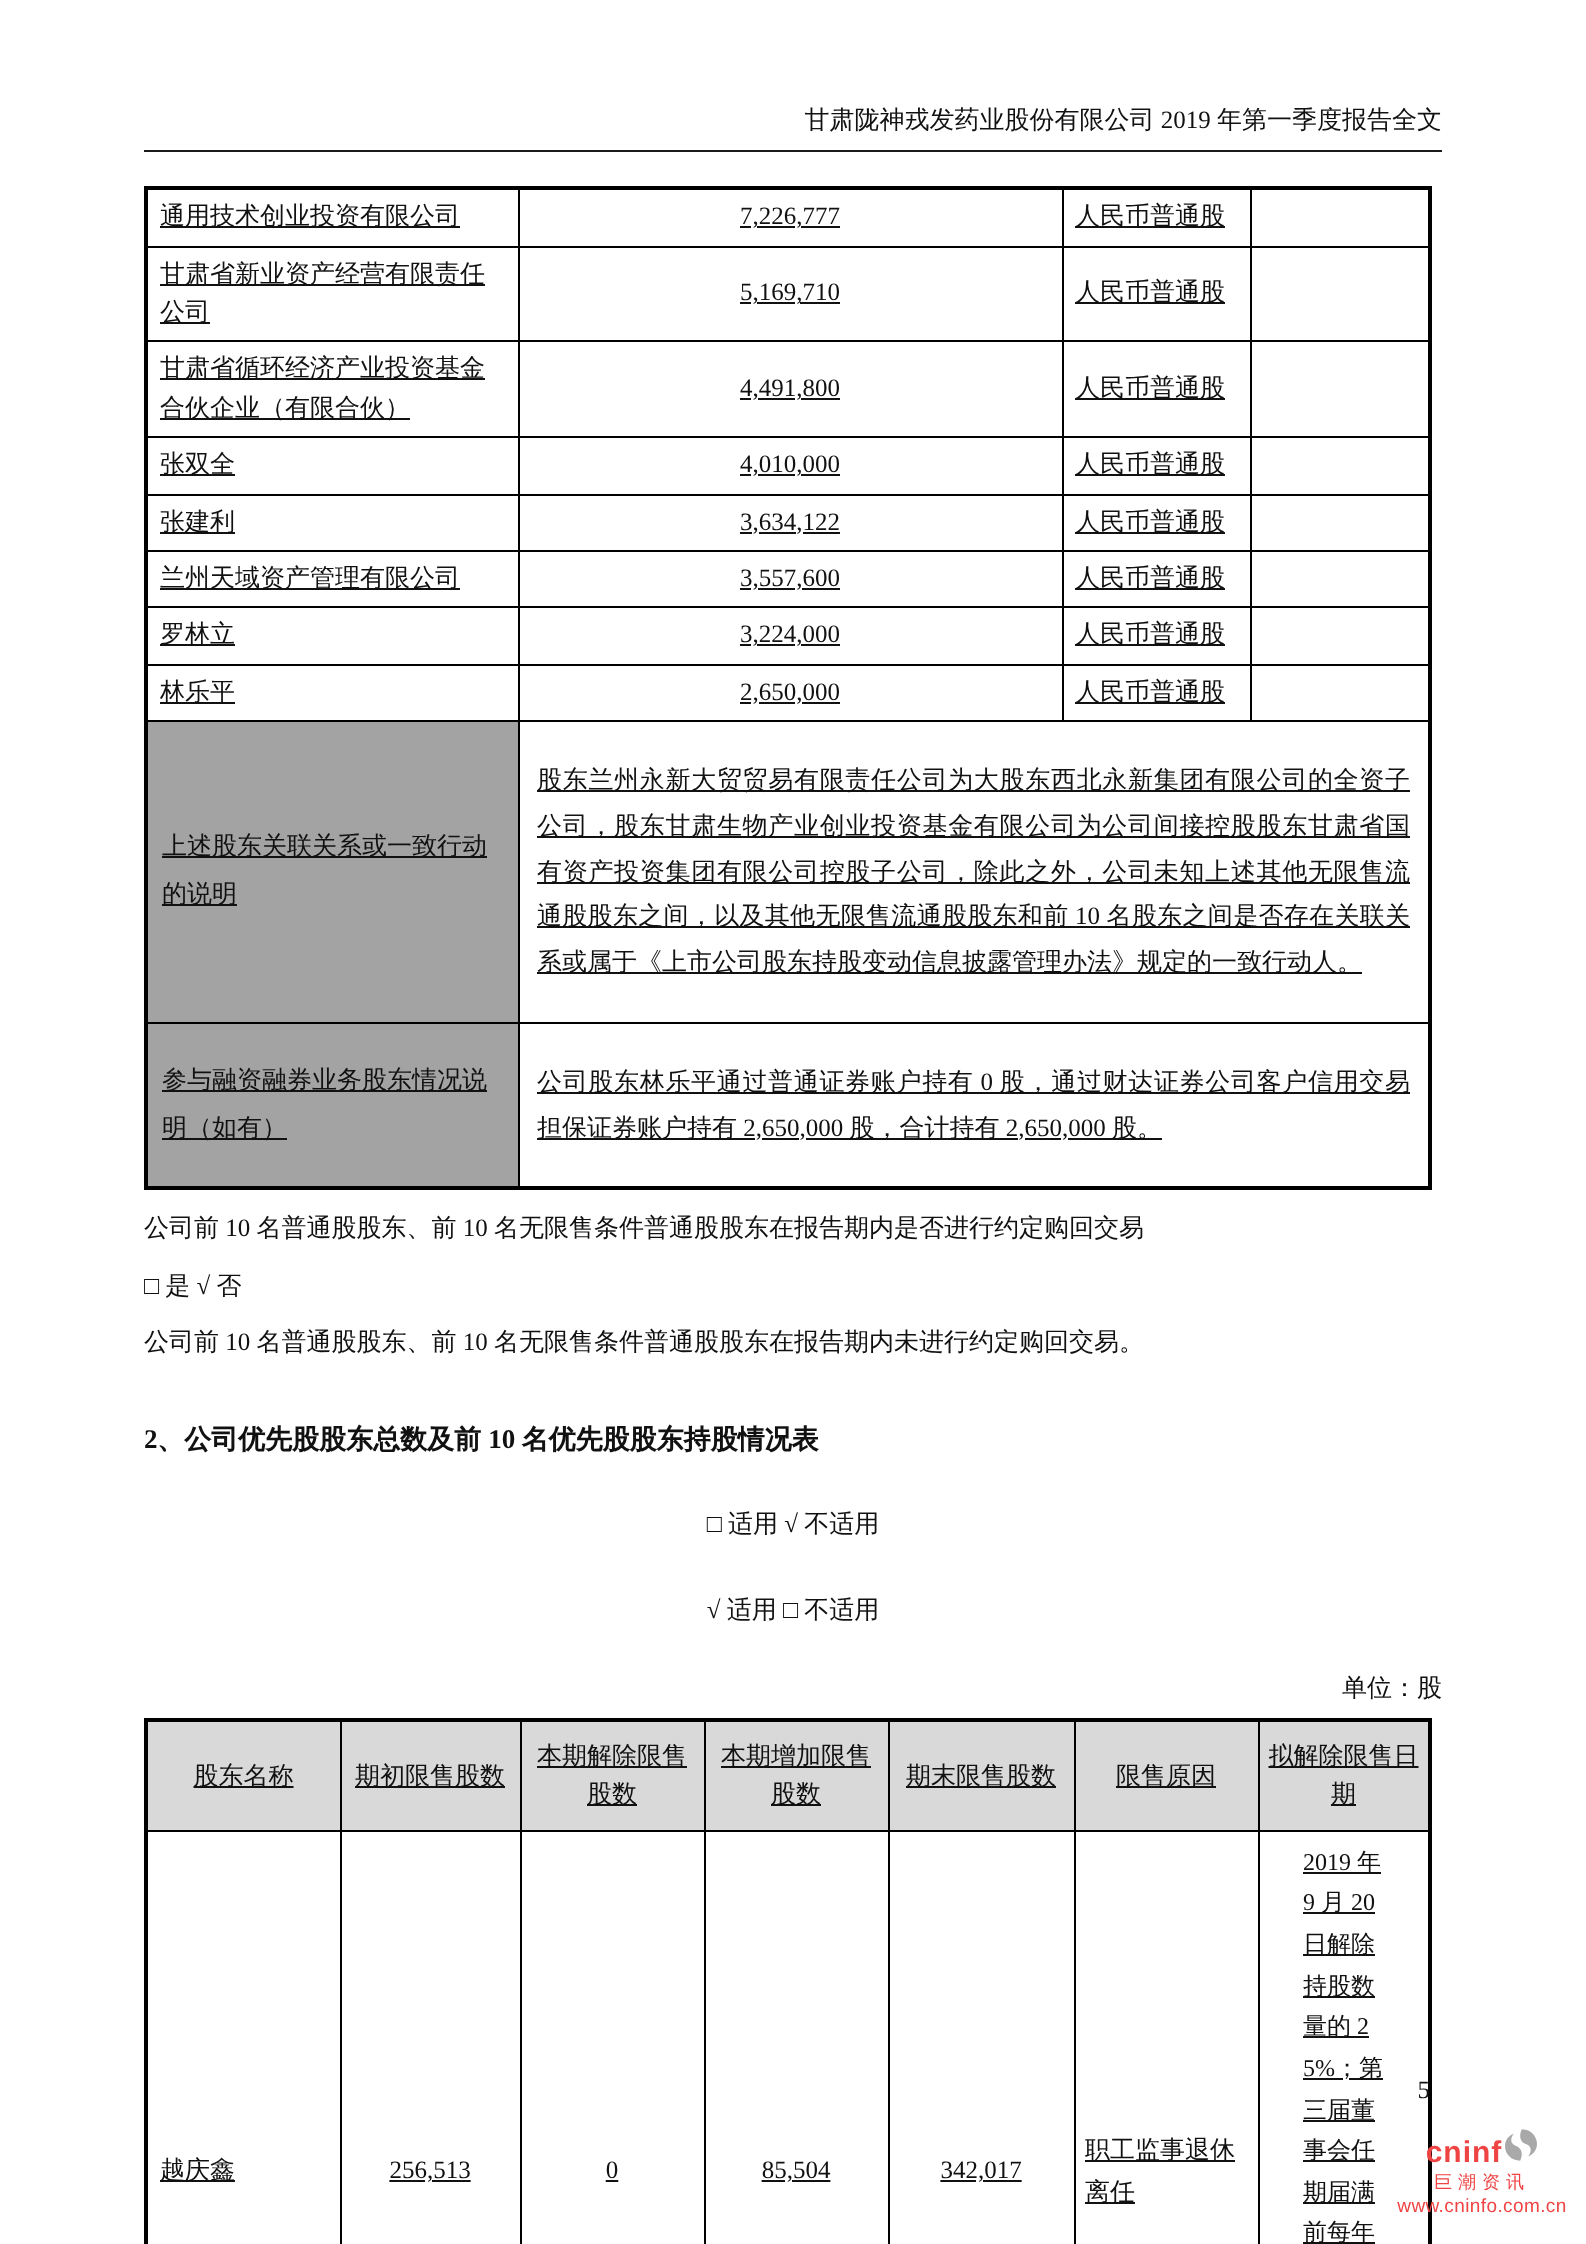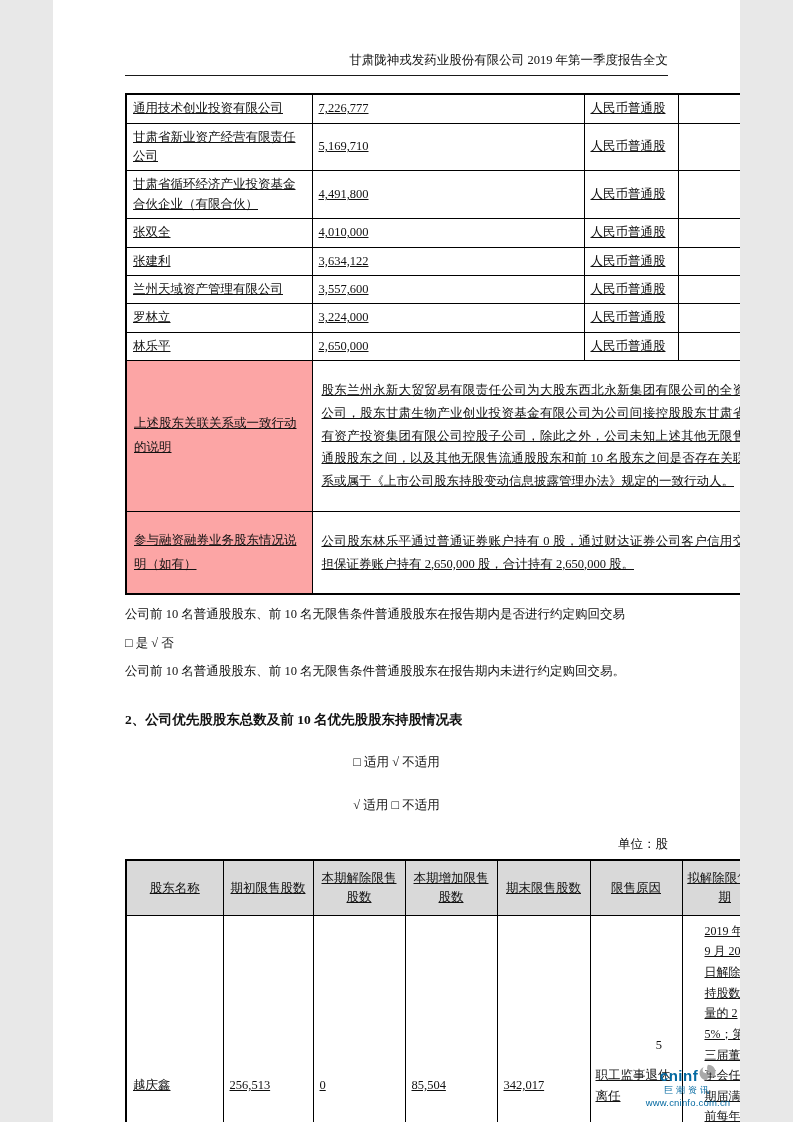--- a/index.html
+++ b/index.html
@@ -1,18 +1,18 @@
 <!DOCTYPE html>
 <html><head>
 <meta charset="utf-8">
 <style>
   html,body { margin:0; padding:0; background:#e8e8e8; }
   .page {
     position:relative;
-    width:687px; height:1122px;
+    width:793px; height:1122px;
     margin:0 auto;
     background:#ffffff;
     font-family:"Liberation Serif","DejaVu Serif",serif;
     color:#111;
     overflow:hidden;
   }
   .content { margin:0 72px; }
 
   
   .doc-header {
@@ -33,25 +33,25 @@
   td, th {
     border:1px solid #000;
     font-size:12.5px;
     font-weight:normal;
     padding:4px 6px;
     vertical-align:middle;
     word-break:break-all;
     line-height:1.55;
     text-decoration:underline;
   }
-  .c-num   { text-align:left; }
+  .c-num   { text-align:center; }
   .c-empty { }
   .gray    { background:#d9d9d9; }
   .note-label {
-    background:#fca5a5;
+    background:#a3a3a3;
     line-height:1.9;
     padding:6px 7px;
   }
   .note-content {
     text-align:justify;
     line-height:1.82;
     padding:18px 9px;
   }
 
   
@@ -70,21 +70,21 @@
   .page-number {
     position:absolute;
     top:1038px; right:78px;
     font-size:12.5px;
   }
   .logo {
     position:absolute;
     top:1066px; right:6px;
     width:92px;
     text-align:center;
-    color:#0369a1;
+    color:#ef4444;
     font-family:"Liberation Sans","DejaVu Sans",sans-serif;
     line-height:1.15;
   }
   .logo-top { display:flex; align-items:center; justify-content:center; gap:1px; }
   .logo-brand { font-weight:bold; font-size:15px; letter-spacing:0.5px; }
   .logo-swirl-icon { display:inline-block; margin-top:-2px; }
   .logo-cn  { font-size:9px; letter-spacing:3px; margin-top:0px; }
   .logo-url { font-size:9.5px; margin-top:2px; letter-spacing:0.2px; }
 </style>
 </head>

